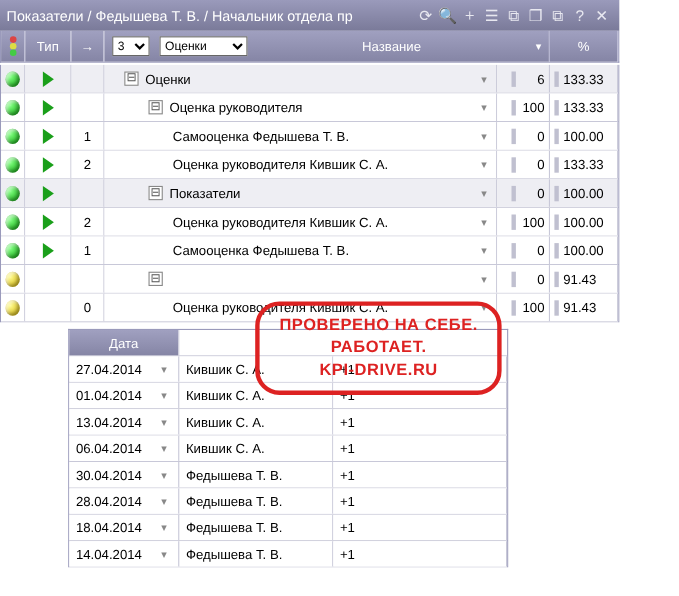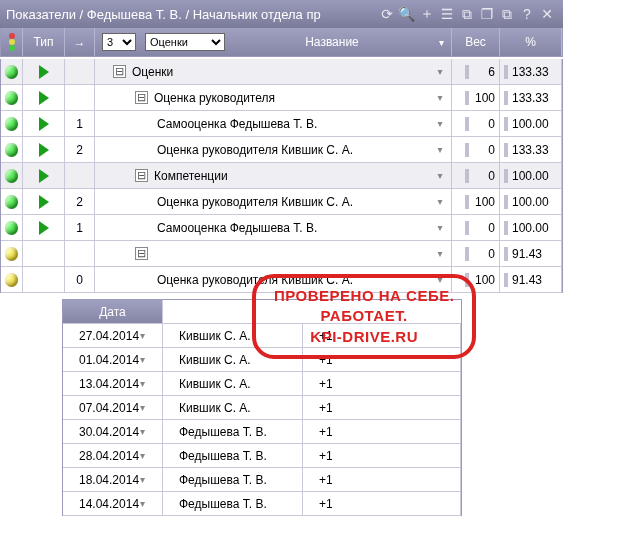--- a/index.html
+++ b/index.html
@@ -123,32 +123,32 @@
     border: 1px solid #9a9abb;
     border-bottom: none;
   }
   .subtable .srow { display:flex; height:24px; border-bottom:1px solid #c8c8d8;}
   .subtable .shdr .scell {
     background: linear-gradient(to bottom,#a0a0c0,#8585a5);
     color:#fff; justify-content:center;
   }
   .subtable .scell {
     border-right:1px solid #c8c8d8;
-    display:flex; align-items:center; padding:0 16px;
+    display:flex; align-items:center; padding:0 6px;
     background:#fff;
   }
   .sc-date { width:100px; position:relative;}
   .sc-author { width:140px;}
   .sc-val { flex:1;}
   .sc-date .dd { margin-left:auto; }
 
   
   .stamp {
     position:absolute;
-    left: 252px; top: 274px;
+    left: 232px; top: 274px;
     border: 4px solid #d22;
     border-radius: 22px;
     color:#d22;
     font-weight:bold;
     font-size:15px;
     text-align:center;
     padding: 8px 18px;
     line-height:1.35;
     background: rgba(255,255,255,0);
     pointer-events:none;
@@ -188,21 +188,20 @@
       <select class="sel-level">
         <option>3</option>
       </select>
       <select class="sel-ocenki">
         <option>Оценки</option>
       </select>
       <span class="lbl">Название</span>
       <span class="sort-icon">▾</span>
     </div>
   </div>
-  <div class="hdr-cell col-ves">Вес</div>
   <div class="hdr-cell col-pct">%</div>
 </div>
 
 <div class="grid" id="grid">
       <div class="row group">
         <div class="cell c-traffic col-traffic">
           <span class="dot green"></span>
         </div>
         <div class="cell c-type col-type">
           <span class="tri-play"></span>
@@ -295,21 +294,21 @@
           <span class="dot green"></span>
         </div>
         <div class="cell c-type col-type">
           <span class="tri-play"></span>
         </div>
         <div class="cell c-arrow col-arrow"></div>
         <div class="cell c-name">
           <div class="name-inner">
             <span class="indent" style="width:36px"></span>
             <span class="expander">⊟</span>
-            <span>Компетенции</span>
+            <span>Показатели</span>
             <span class="dd">▾</span>
           </div>
         </div>
         <div class="cell c-ves">
           <span class="valbox">0</span>
         </div>
         <div class="cell c-pct">
           <span class="valbox">100.00</span>
         </div>
       </div>
@@ -423,21 +422,21 @@
         <div class="srow">
           <div class="scell sc-date">
             <span>13.04.2014</span>
             <span class="dd">▾</span>
           </div>
           <div class="scell sc-author">Кившик С. А.</div>
           <div class="scell sc-val">+1</div>
         </div>
         <div class="srow">
           <div class="scell sc-date">
-            <span>07.04.2014</span>
+            <span>06.04.2014</span>
             <span class="dd">▾</span>
           </div>
           <div class="scell sc-author">Кившик С. А.</div>
           <div class="scell sc-val">+1</div>
         </div>
         <div class="srow">
           <div class="scell sc-date">
             <span>30.04.2014</span>
             <span class="dd">▾</span>
           </div>

